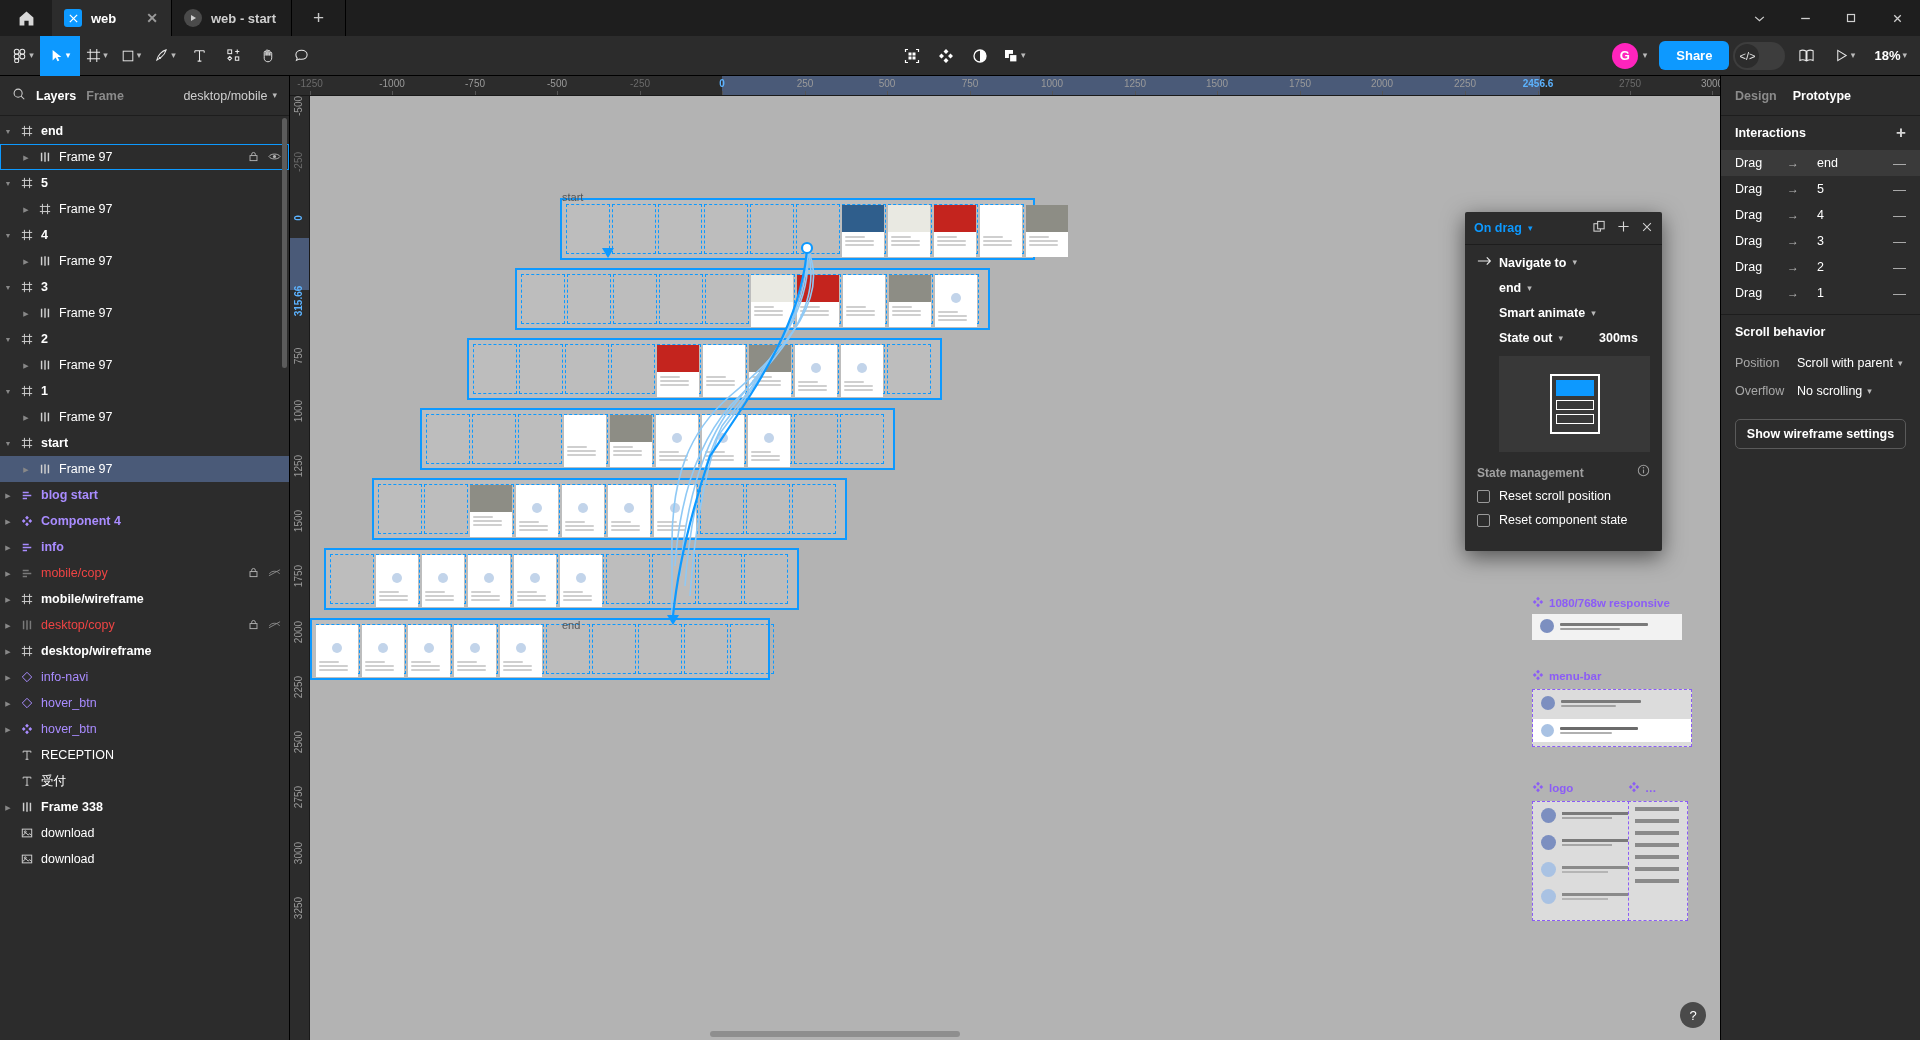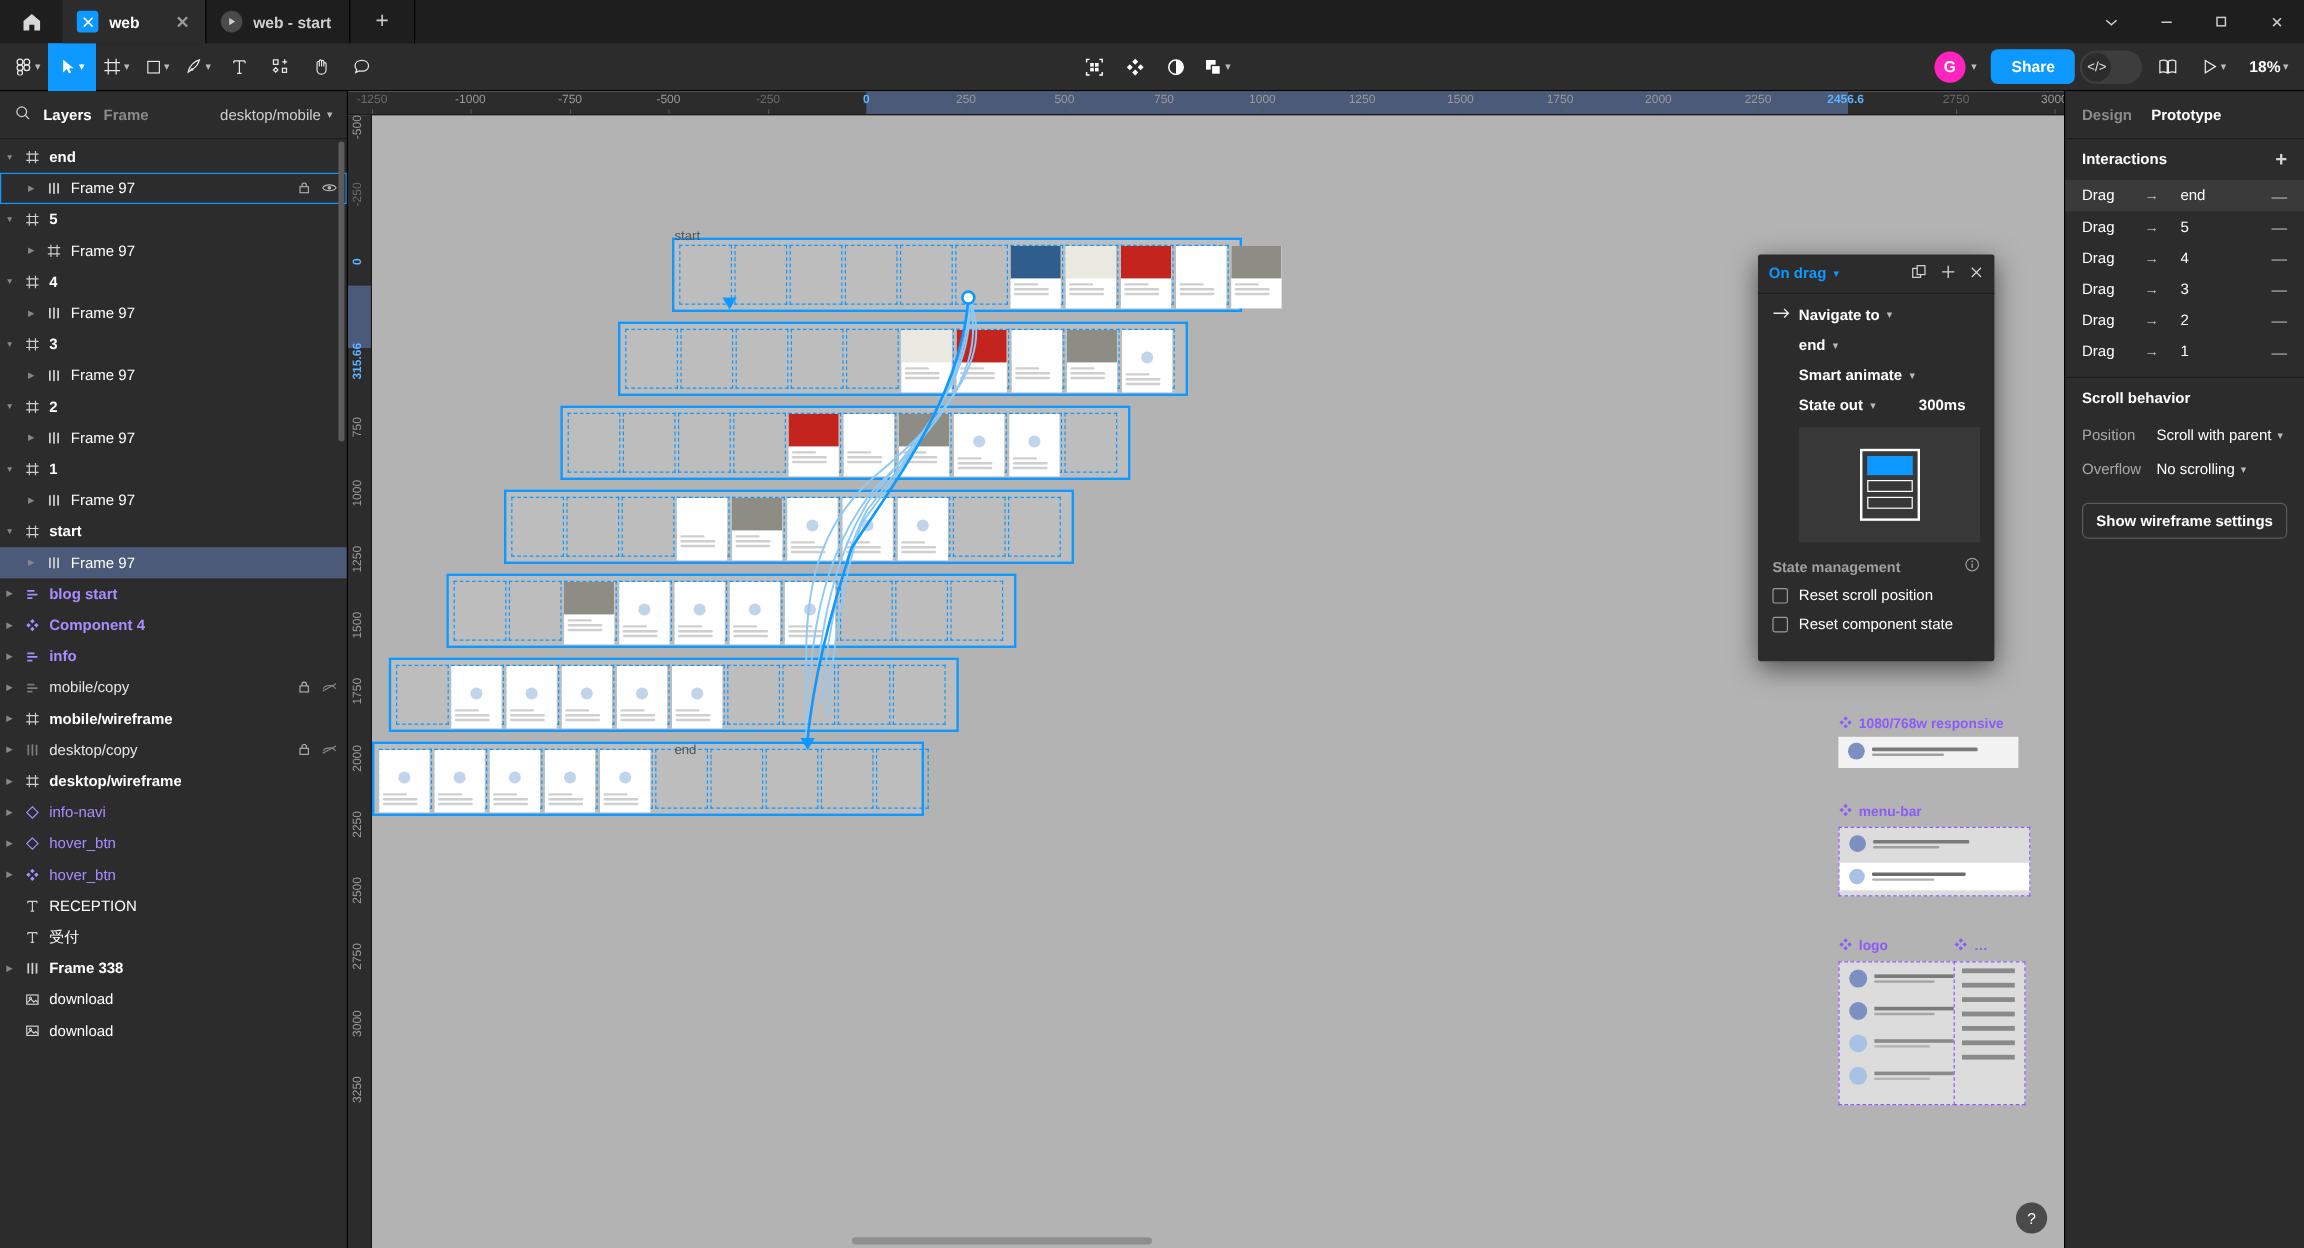--- a/index.html
+++ b/index.html
@@ -141,21 +141,21 @@
     padding-left: 3px;
   }
   .row .right-icons {
     margin-left: auto; display: flex; align-items: center; gap: 9px;
     color: #b5b5b5;
   }
   .row.selected { background: #4a5a78; }
   .row.outlined { outline: 1px solid #0d99ff; outline-offset: -1px; }
   .n-white { color: #ffffff; font-weight: bold; }
   .n-white-n { color: #ffffff; font-weight: normal; }
-  .n-dim { color: #e5e5e5; }
+  .n-dim { color: #ef4444; }
   .n-purple { color: #a98cff; font-weight: bold; }
   .n-purple-n { color: #a98cff; }
   .lp-scrollbar {
     position: absolute; right: 2px; top: 42px;
     width: 5px; height: 250px; border-radius: 3px;
     background: #5c5c5c;
   }
 
   
   .canvasarea { flex: 1; position: relative; background: #b3b3b3; overflow: hidden; }

